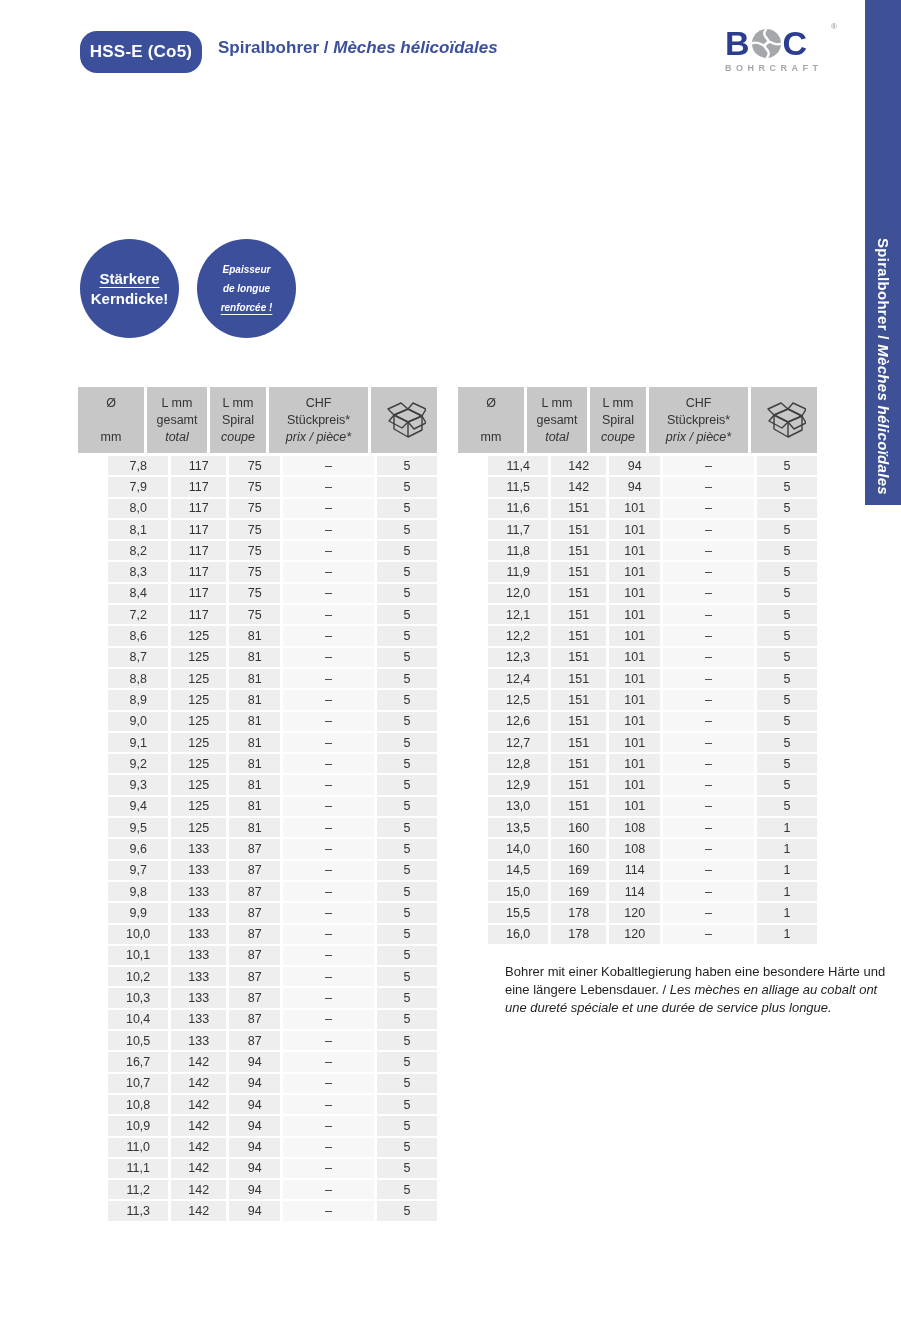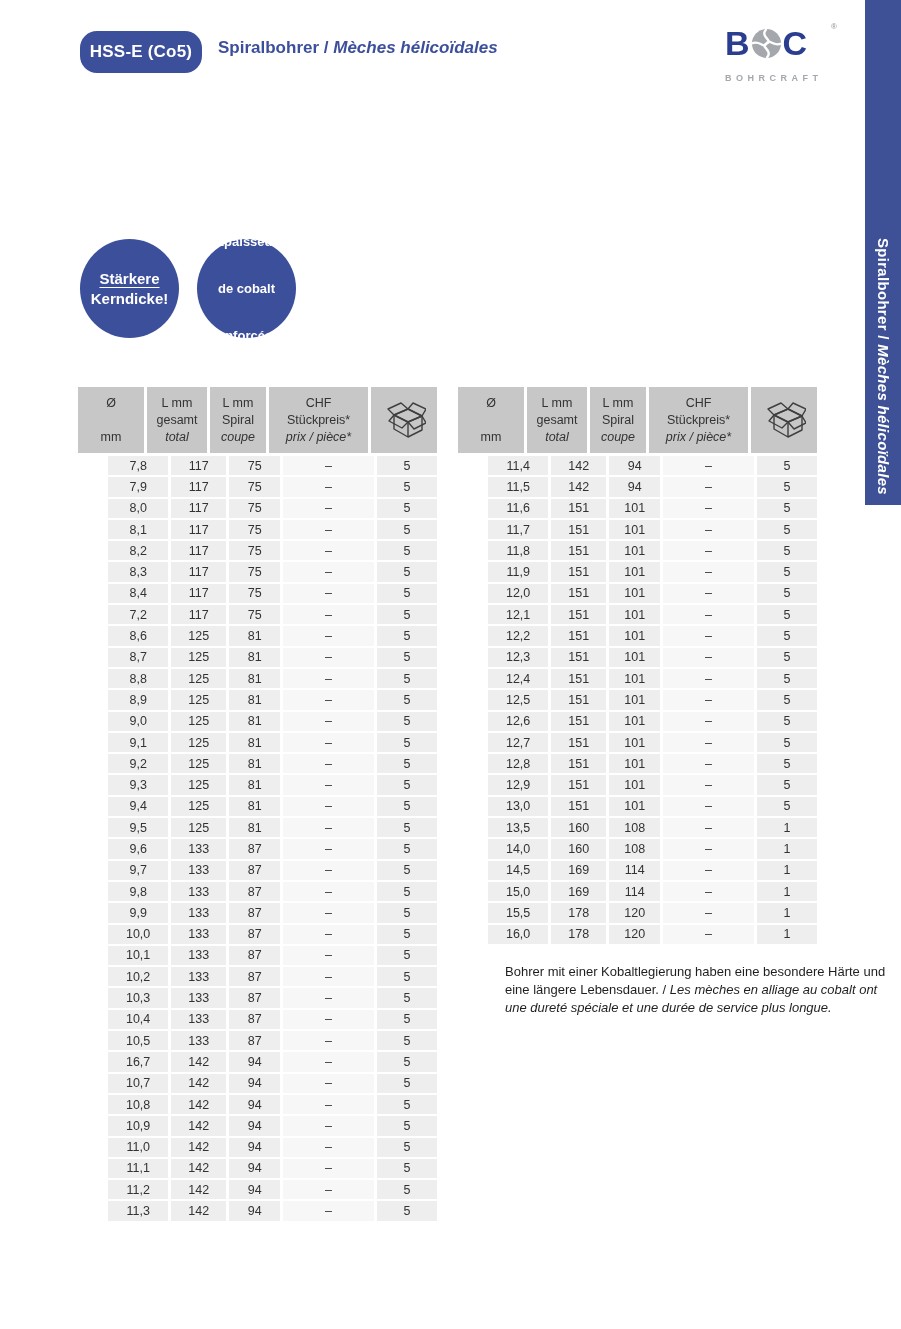--- a/index.html
+++ b/index.html
@@ -23,21 +23,21 @@
   }
   .page-title .fr { font-style:italic; }
 
   
   .logo { position:absolute; left:725px; top:26px; width:110px; }
   .logo-row { display:flex; align-items:center; height:34px; position:relative; }
   .logo-letter { font-size:34px; font-weight:bold; color:#2b3d8f; line-height:30px; font-family:"Liberation Sans", sans-serif; }
   .logo-circle { width:31px; height:31px; margin:0 1px; }
   .logo-tm { font-size:8px; color:#8d9094; position:absolute; right:-2px; top:-4px; }
   .logo-sub {
-    margin-top:13px; font-size:9px; font-weight:bold; color:#a4a8ad; letter-spacing:4.5px; white-space:nowrap;
+    margin-top:3px; font-size:9px; font-weight:bold; color:#a4a8ad; letter-spacing:4.5px; white-space:nowrap;
   }
 
   
   .side-tab {
     position:absolute; right:0; top:0; width:36px; height:505px; background:#3e5196;
   }
   .side-tab .vtext {
     position:absolute; bottom:10px; left:50%; transform:translateX(-50%);
     writing-mode:vertical-rl; white-space:nowrap;
     color:#fff; font-size:15px; font-weight:bold; letter-spacing:.3px;
@@ -45,21 +45,21 @@
   .side-tab .fr { font-style:italic; }
 
   
   .circle-badge {
     position:absolute; top:239px; width:99px; height:99px; border-radius:50%;
     background:#3c4f9b; color:#fff; font-weight:bold; font-size:15px;
     display:flex; flex-direction:column; align-items:center; justify-content:center;
     text-align:center; line-height:20px;
   }
   .circle-de { left:80px; }
-  .circle-fr { left:197px; font-size:13px; line-height:19px;gap:28px; }
+  .circle-fr { left:197px; font-style:italic; font-size:10px; line-height:19px; }
   .u { text-decoration:underline; text-underline-offset:3px; }
 
   
   .ptable { position:absolute; top:387px; width:359px; }
   .ptable-left  { left:78px; }
   .ptable-right { left:458px; }
 
   .thead { display:flex; height:66px; margin-bottom:3px; }
   .thead .hcell {
     background:#c7c7c7; display:flex; flex-direction:column; justify-content:space-between;
@@ -121,21 +121,21 @@
     <span>Spiralbohrer / </span><span class="fr">Mèches hélicoïdales</span>
   </span>
 </div>
 
 <div class="circle-badge circle-de">
   <span class="u">Stärkere</span>
   <span>Kerndicke!</span>
 </div>
 <div class="circle-badge circle-fr">
   <span>Epaisseur</span>
-  <span>de cobalt</span>
+  <span>de longue</span>
   <span class="u">renforcée !</span>
 </div>
 
 <div class="ptable ptable-left">
   <div class="thead">
     <div class="hcell c-dia">
       <div class="hline">Ø</div>
       <div class="hline"></div>
       <div class="hline">mm</div>
     </div>

